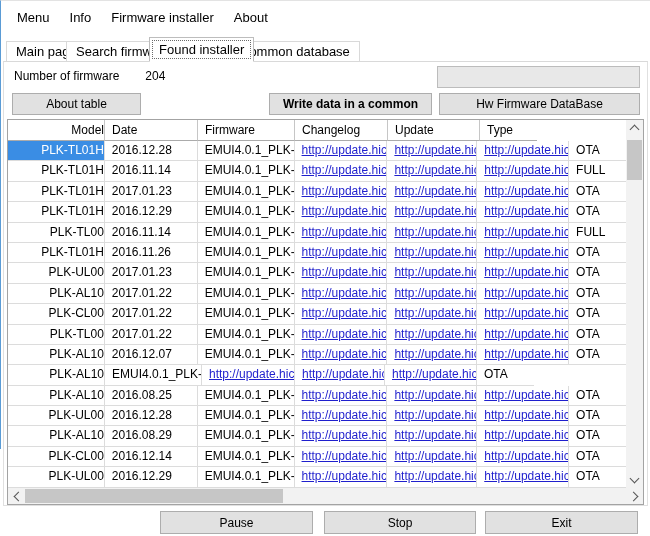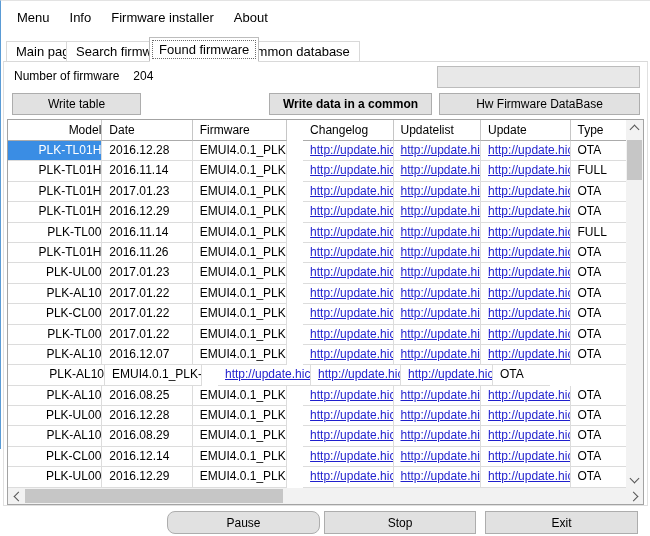--- a/index.html
+++ b/index.html
@@ -22,21 +22,21 @@
   .tabstrip .tab.active{top:0;height:25px;line-height:23px;z-index:3;
                  border:1px solid #bdbdbd;border-bottom:1px solid #fff;
                  outline:1px dotted #6a6a6a;outline-offset:-4px;}
 
   
   .page{position:absolute;top:60px;left:2px;width:645px;height:445px;
         border:1px solid #e0e0e0;border-top:1px solid #d9d9d9;background:#fff;
         box-sizing:border-box;}
 
   .countrow{position:absolute;left:10px;top:7px;font-size:12px;}
-  .countrow .cval{margin-left:14px;}
+  .countrow .cval{margin-left:26px;}
   .bigbox{position:absolute;left:433px;top:4px;width:203px;height:22px;
           background:#e8e8e8;border:1px solid #bcbcbc;box-sizing:border-box;}
 
   .btn{position:absolute;height:22px;background:#e1e1e1;border:1px solid #adadad;
        font-size:12px;font-family:inherit;color:#000;box-sizing:border-box;
        display:flex;align-items:center;justify-content:center;cursor:default;}
   .tb-btn{top:31px;}
   #btn-update{left:8px;width:129px;}
   #btn-remove{left:145px;width:119px;}
   #btn-write{left:265px;width:163px;font-weight:bold;}
@@ -49,21 +49,21 @@
   .hrow,.tr{display:flex;}
   .hrow{height:21px;}
   .th{box-sizing:border-box;border-right:1px solid #c6c6c6;border-bottom:1px solid #ababab;
       padding-left:7px;line-height:20px;white-space:nowrap;overflow:hidden;}
   .tr{height:20.4px;}
   .td{box-sizing:border-box;border-right:1px solid #dcdcdc;border-bottom:1px solid #dcdcdc;
       padding-left:7px;line-height:19px;white-space:nowrap;overflow:hidden;}
   .c-model{width:97px;text-align:right;}
   .c-date{width:93px;}
   .c-firmware{width:97px;}
-  .c-link{width:93px;margin-left:16px;}
+  .c-link{width:93px;}
   .c-link2{width:90px;}
   .c-link3{width:92px;}
   .c-type{width:57px;border-right:none;}
   .td.sel{background:var(--selection,#3a8de4);color:#fff;}
   a.lnk{color:var(--link,#1f1fcd);text-decoration:underline;cursor:pointer;}
 
   
   .vscroll{position:absolute;top:0;right:0;width:17px;bottom:16px;background:#f2f2f2;}
   .hscroll{position:absolute;left:0;right:0;bottom:0;height:16px;background:#f2f2f2;}
   .sbtn{position:absolute;background:#f2f2f2;display:flex;align-items:center;
@@ -77,63 +77,62 @@
   .chev{display:block;width:6px;height:6px;border-right:1px solid #555;
         border-bottom:1px solid #555;}
   .chev.up{transform:rotate(-135deg);margin-top:3px;}
   .chev.down{transform:rotate(45deg);margin-bottom:3px;}
   .chev.left{transform:rotate(135deg);margin-left:3px;}
   .chev.right{transform:rotate(-45deg);margin-right:3px;}
 
   
   .foot-btn{top:510px;height:23px;font-size:12px;}
   #btn-start{left:3px;width:156px;background:#cccccc;border:1px solid #bdbdbd;color:#8e8e8e;margin-top:44px;}
-  #btn-pause{left:166px;width:153px;border-radius:8px;}
+  #btn-pause{left:159px;width:153px;}
   #btn-stop{left:323px;width:152px;text-align:right;}
   #btn-exit{left:484px;width:153px;}
 </style>
 </head>
 <body>
 
 <div class="window">
 
   <div class="menubar">
     <span class="mitem">Menu</span>
     <span class="mitem">Info</span>
     <span class="mitem">Firmware installer</span>
     <span class="mitem">About</span>
   </div>
 
   <div class="tabstrip">
     <div class="tab" style="left:3px;">Main page</div>
     <div class="tab" style="left:63px;">Search firmware</div>
-    <div class="tab active" style="left:146px;">Found firmware</div>
+    <div class="tab active" style="left:146px;">Found installer</div>
     <div class="tab" style="left:227px;">Common database</div>
   </div>
 
   <div class="page">
 
     <div class="countrow">
       <span>Number of firmware</span><span class="cval">204</span>
     </div>
 
     <div class="bigbox"></div>
 
-    <button class="btn tb-btn" id="btn-update">Write table</button>
+    <button class="btn tb-btn" id="btn-update">About table</button>
     <button class="btn tb-btn" id="btn-write">Write data in a common</button>
     <button class="btn tb-btn" id="btn-hwdb">Hw Firmware DataBase</button>
 
     <div class="grid">
       <div class="gview">
         <div class="hrow">
           <div class="th c-model">Model</div>
           <div class="th c-date">Date</div>
           <div class="th c-firmware">Firmware</div>
           <div class="th c-link">Changelog</div>
-          <div class="th c-link2">Updatelist</div>
           <div class="th c-link3">Update</div>
           <div class="th c-type">Type</div>
         </div>
         <div id="tbody">
   <div class="tr">
     <div class="td c-model sel">PLK-TL01H</div>
     <div class="td c-date">2016.12.28</div>
     <div class="td c-firmware">EMUI4.0.1_PLK-...</div>
     <div class="td c-link"><a class="lnk">http://update.hic...</a></div>
     <div class="td c-link2"><a class="lnk">http://update.hic...</a></div>

